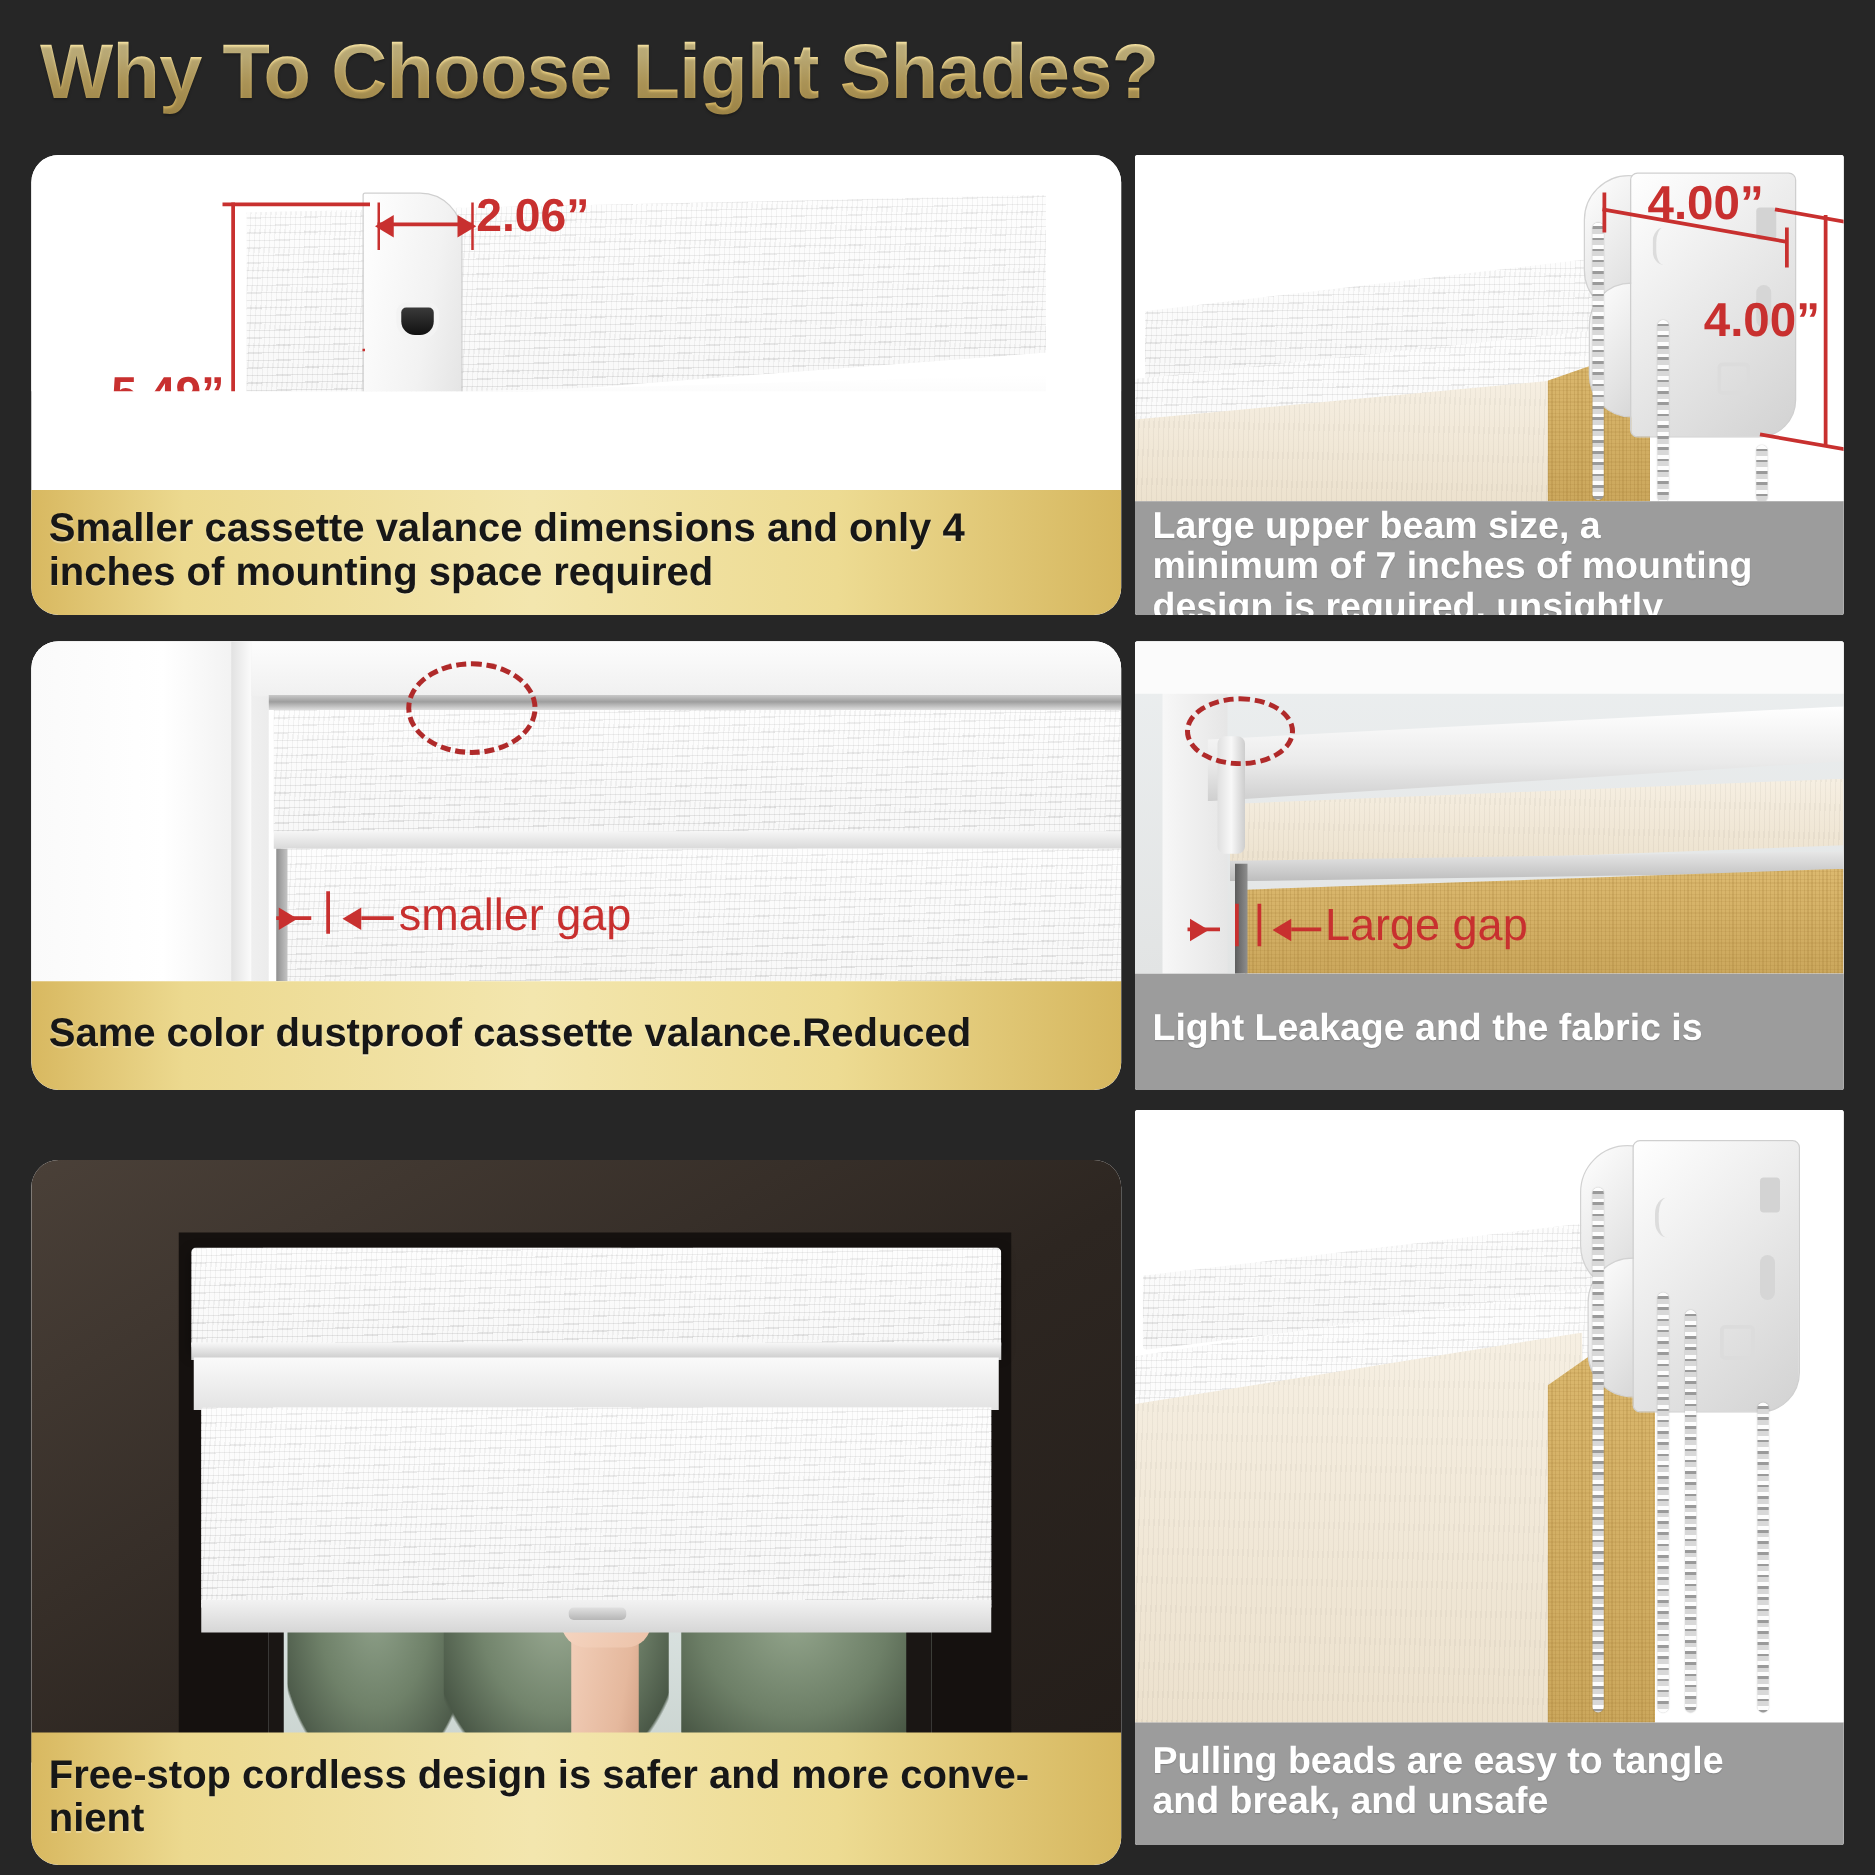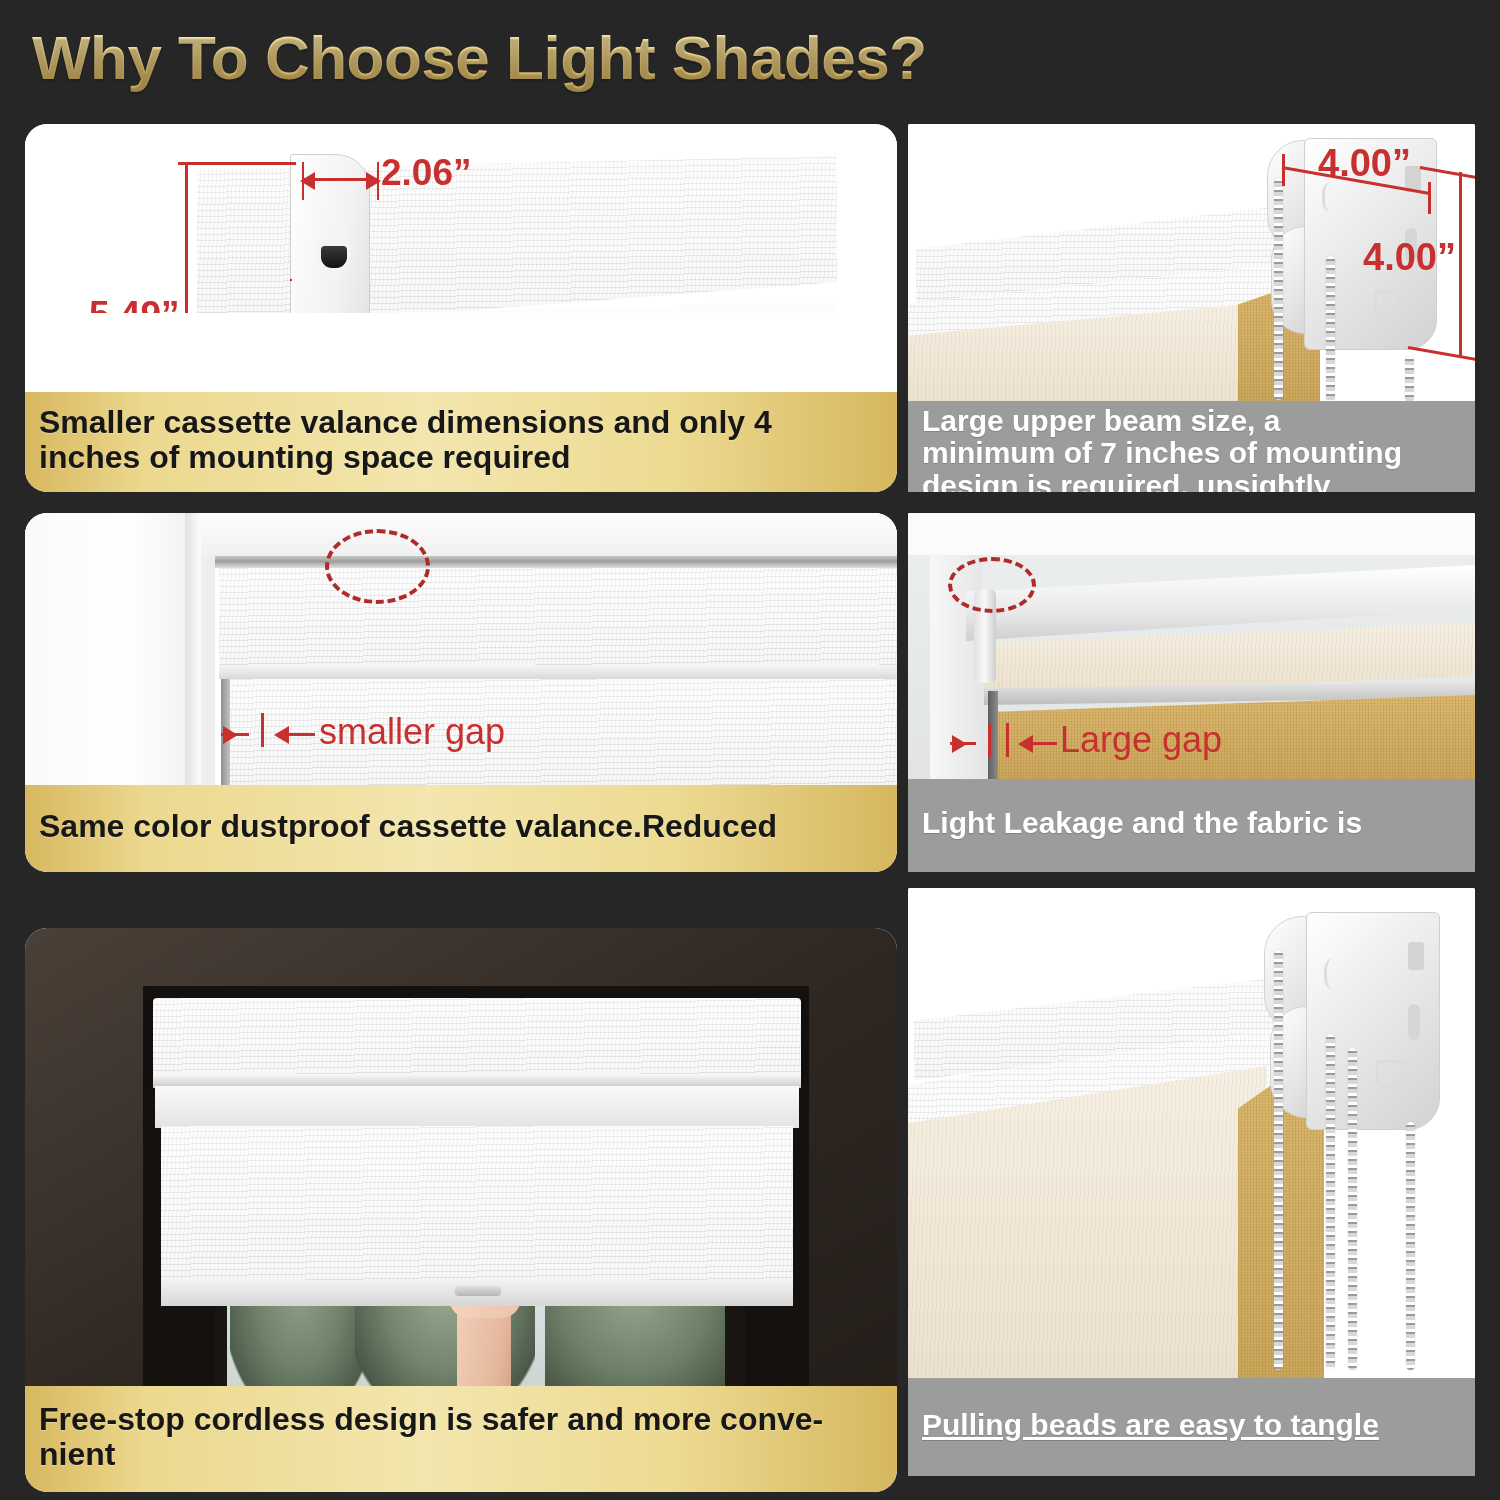--- a/index.html
+++ b/index.html
@@ -336,20 +336,21 @@
       <div style="position:absolute; left:500px; top:116px; width:12px; height:36px; border-radius:6px; background:#d6d6d6;"></div>
       <div style="position:absolute; left:416px; top:70px; width:24px; height:32px; border-left:3px solid #dcdcdc; border-radius:40%;"></div>
       <div style="position:absolute; left:468px; top:172px; width:28px; height:28px; border:3px solid #dcdcdc; border-radius:4px;"></div>
 
       <div class="bead" style="left:366px; top:62px; height:420px;"></div>
       <div class="bead" style="left:418px; top:146px; height:336px;"></div>
       <div class="bead" style="left:440px; top:160px; height:322px;"></div>
       <div class="bead" style="left:498px; top:234px; height:248px;"></div>
     </div>
 
-    <div class="cap gray" style="height:98px;text-decoration:underline;">
+    <div class="cap gray" style="height:98px;">
       <div>
         <span>Pulling beads are easy to tangle</span>
+        <span>and break, and unsafe</span>
       </div>
     </div>
   </div>
 
 </div>
 
 </body></html>

